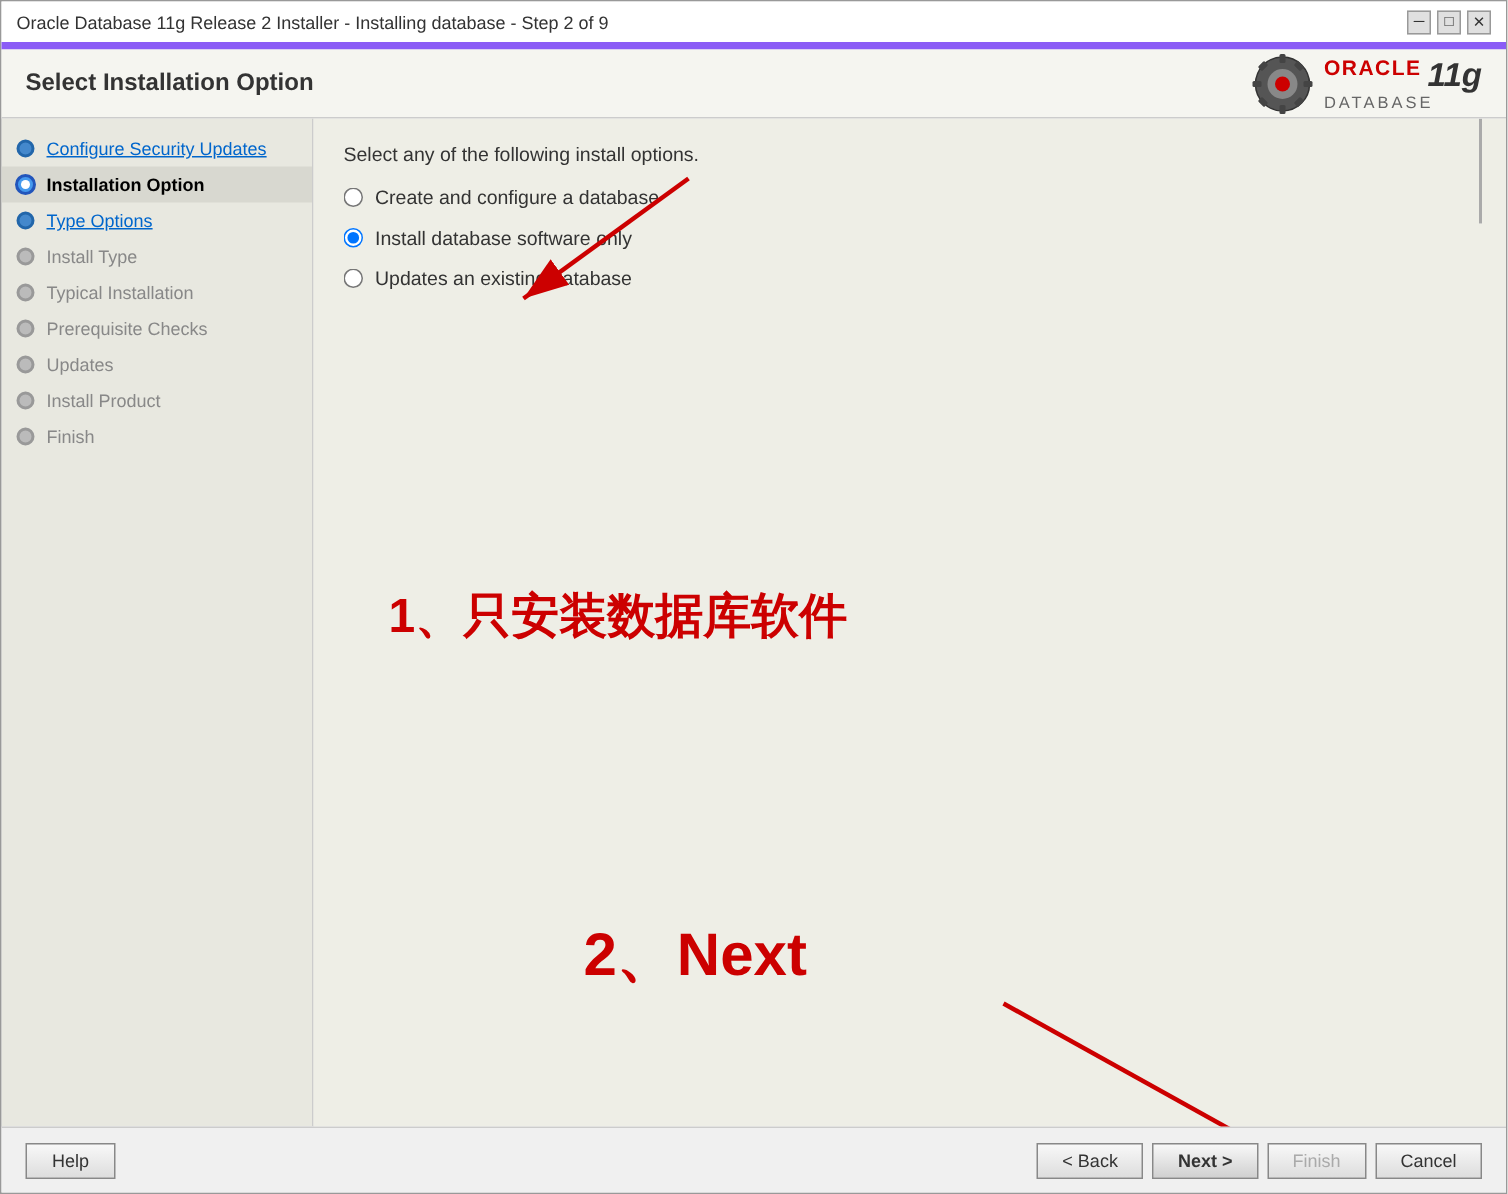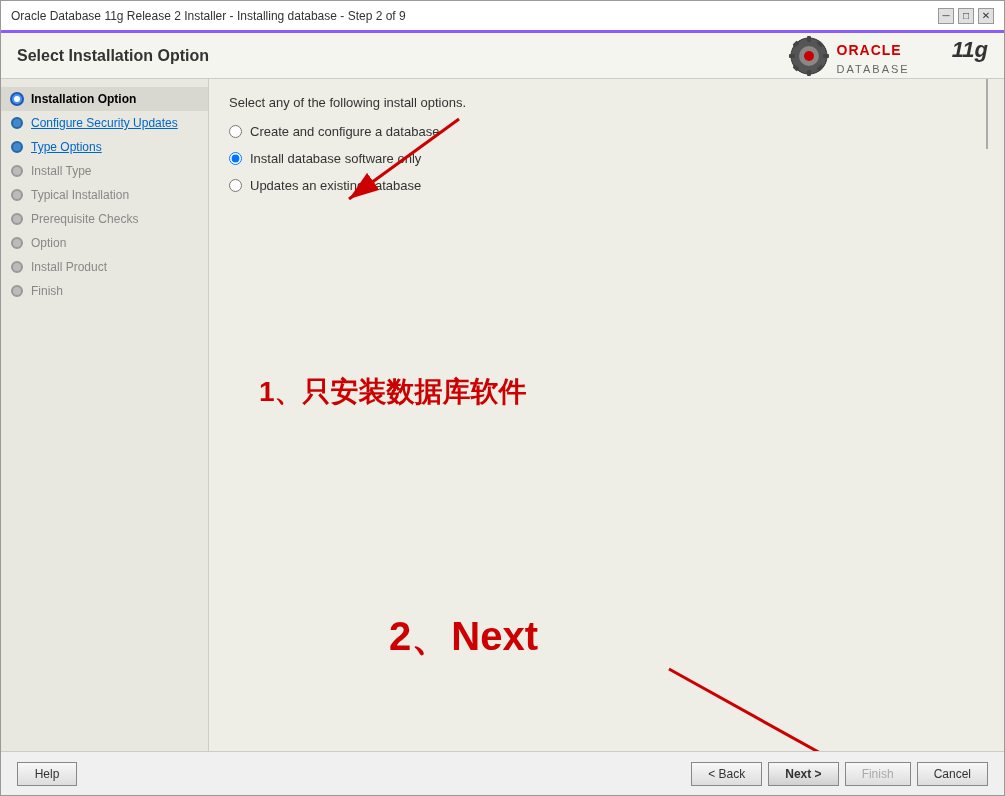--- a/index.html
+++ b/index.html
@@ -17,21 +17,21 @@
       height: 796px;
       background: #f0f0f0;
       border: 1px solid #999;
       display: flex;
       flex-direction: column;
     }
 
     
     .title-bar {
       background: #fff;
-      border-bottom: 3px solid #8b5cf6;
+      border-bottom: 5px solid #8b5cf6;
       padding: 6px 10px;
       display: flex;
       align-items: center;
       justify-content: space-between;
       height: 32px;
       flex-shrink: 0;
     }
     .title-bar-text {
       font-size: 12px;
       color: #333;
@@ -294,51 +294,51 @@
           <rect x="20" y="36" width="4" height="6" rx="1"></rect>
           <rect x="2" y="20" width="6" height="4" rx="1"></rect>
           <rect x="36" y="20" width="6" height="4" rx="1"></rect>
           <rect x="7" y="7" width="4" height="6" rx="1" transform="rotate(45 9 10)"></rect>
           <rect x="31" y="7" width="4" height="6" rx="1" transform="rotate(-45 33 10)"></rect>
           <rect x="7" y="31" width="4" height="6" rx="1" transform="rotate(-45 9 34)"></rect>
           <rect x="31" y="31" width="4" height="6" rx="1" transform="rotate(45 33 34)"></rect>
         </g>
       </svg>
       <div class="oracle-text">
-        <div style="display:flex; align-items:center;gap:46px;">
+        <div style="display:flex; align-items:flex-start;">
           <span class="oracle-brand">ORACLE</span>
           <span class="oracle-version">11g</span>
         </div>
         <span class="oracle-product">DATABASE</span>
       </div>
     </div>
   </div>
 
   <div class="content">
 
     <div class="sidebar">
 
+      <div class="sidebar-item link">
+        <div class="step-icon">
+          <div class="dot-blue"></div>
+        </div>
+        <span class="label">Configure Security Updates</span>
+      </div>
+
       <div class="sidebar-item active" style="background:#d8d8d0;">
         <div class="step-icon">
           <div class="dot-active"></div>
         </div>
         <span class="label">Installation Option</span>
       </div>
 
       <div class="sidebar-item link">
         <div class="step-icon">
           <div class="dot-blue"></div>
         </div>
-        <span class="label">Configure Security Updates</span>
-      </div>
-
-      <div class="sidebar-item link">
-        <div class="step-icon">
-          <div class="dot-blue"></div>
-        </div>
         <span class="label">Type Options</span>
       </div>
 
       <div class="sidebar-item dimmed">
         <div class="step-icon">
           <div class="dot-gray"></div>
         </div>
         <span class="label">Install Type</span>
       </div>
 
@@ -353,21 +353,21 @@
         <div class="step-icon">
           <div class="dot-gray"></div>
         </div>
         <span class="label">Prerequisite Checks</span>
       </div>
 
       <div class="sidebar-item dimmed">
         <div class="step-icon">
           <div class="dot-gray"></div>
         </div>
-        <span class="label">Option</span>
+        <span class="label">Updates</span>
       </div>
 
       <div class="sidebar-item dimmed">
         <div class="step-icon">
           <div class="dot-gray"></div>
         </div>
         <span class="label">Install Product</span>
       </div>
 
       <div class="sidebar-item dimmed">
@@ -402,21 +402,21 @@
           <svg width="200" height="150" style="position:absolute; top:-30px; left:-160px;">
             <defs>
               <marker id="arrowhead1" markerWidth="10" markerHeight="7" refX="10" refY="3.5" orient="auto">
                 <polygon points="0 0, 10 3.5, 0 7" fill="#cc0000"></polygon>
               </marker>
             </defs>
             <line x1="170" y1="10" x2="60" y2="90" stroke="#cc0000" stroke-width="3" marker-end="url(#arrowhead1)"></line>
           </svg>
         </div>
 
-        <div class="annotation" style="top: 294px; left: 50px; font-size: 28px;">1、只安装数据库软件</div>
+        <div class="annotation" style="top: 310px; left: 50px; font-size: 32px;">1、只安装数据库软件</div>
 
         <div class="annotation" style="top: 530px; left: 180px; font-size: 40px;">2、Next</div>
 
         <svg style="position:absolute; top: 580px; left: 400px; pointer-events:none;" width="400" height="200">
           <defs>
             <marker id="arrowhead2" markerWidth="10" markerHeight="7" refX="10" refY="3.5" orient="auto">
               <polygon points="0 0, 10 3.5, 0 7" fill="#cc0000"></polygon>
             </marker>
           </defs>
           <line x1="60" y1="10" x2="330" y2="160" stroke="#cc0000" stroke-width="3" marker-end="url(#arrowhead2)"></line>

